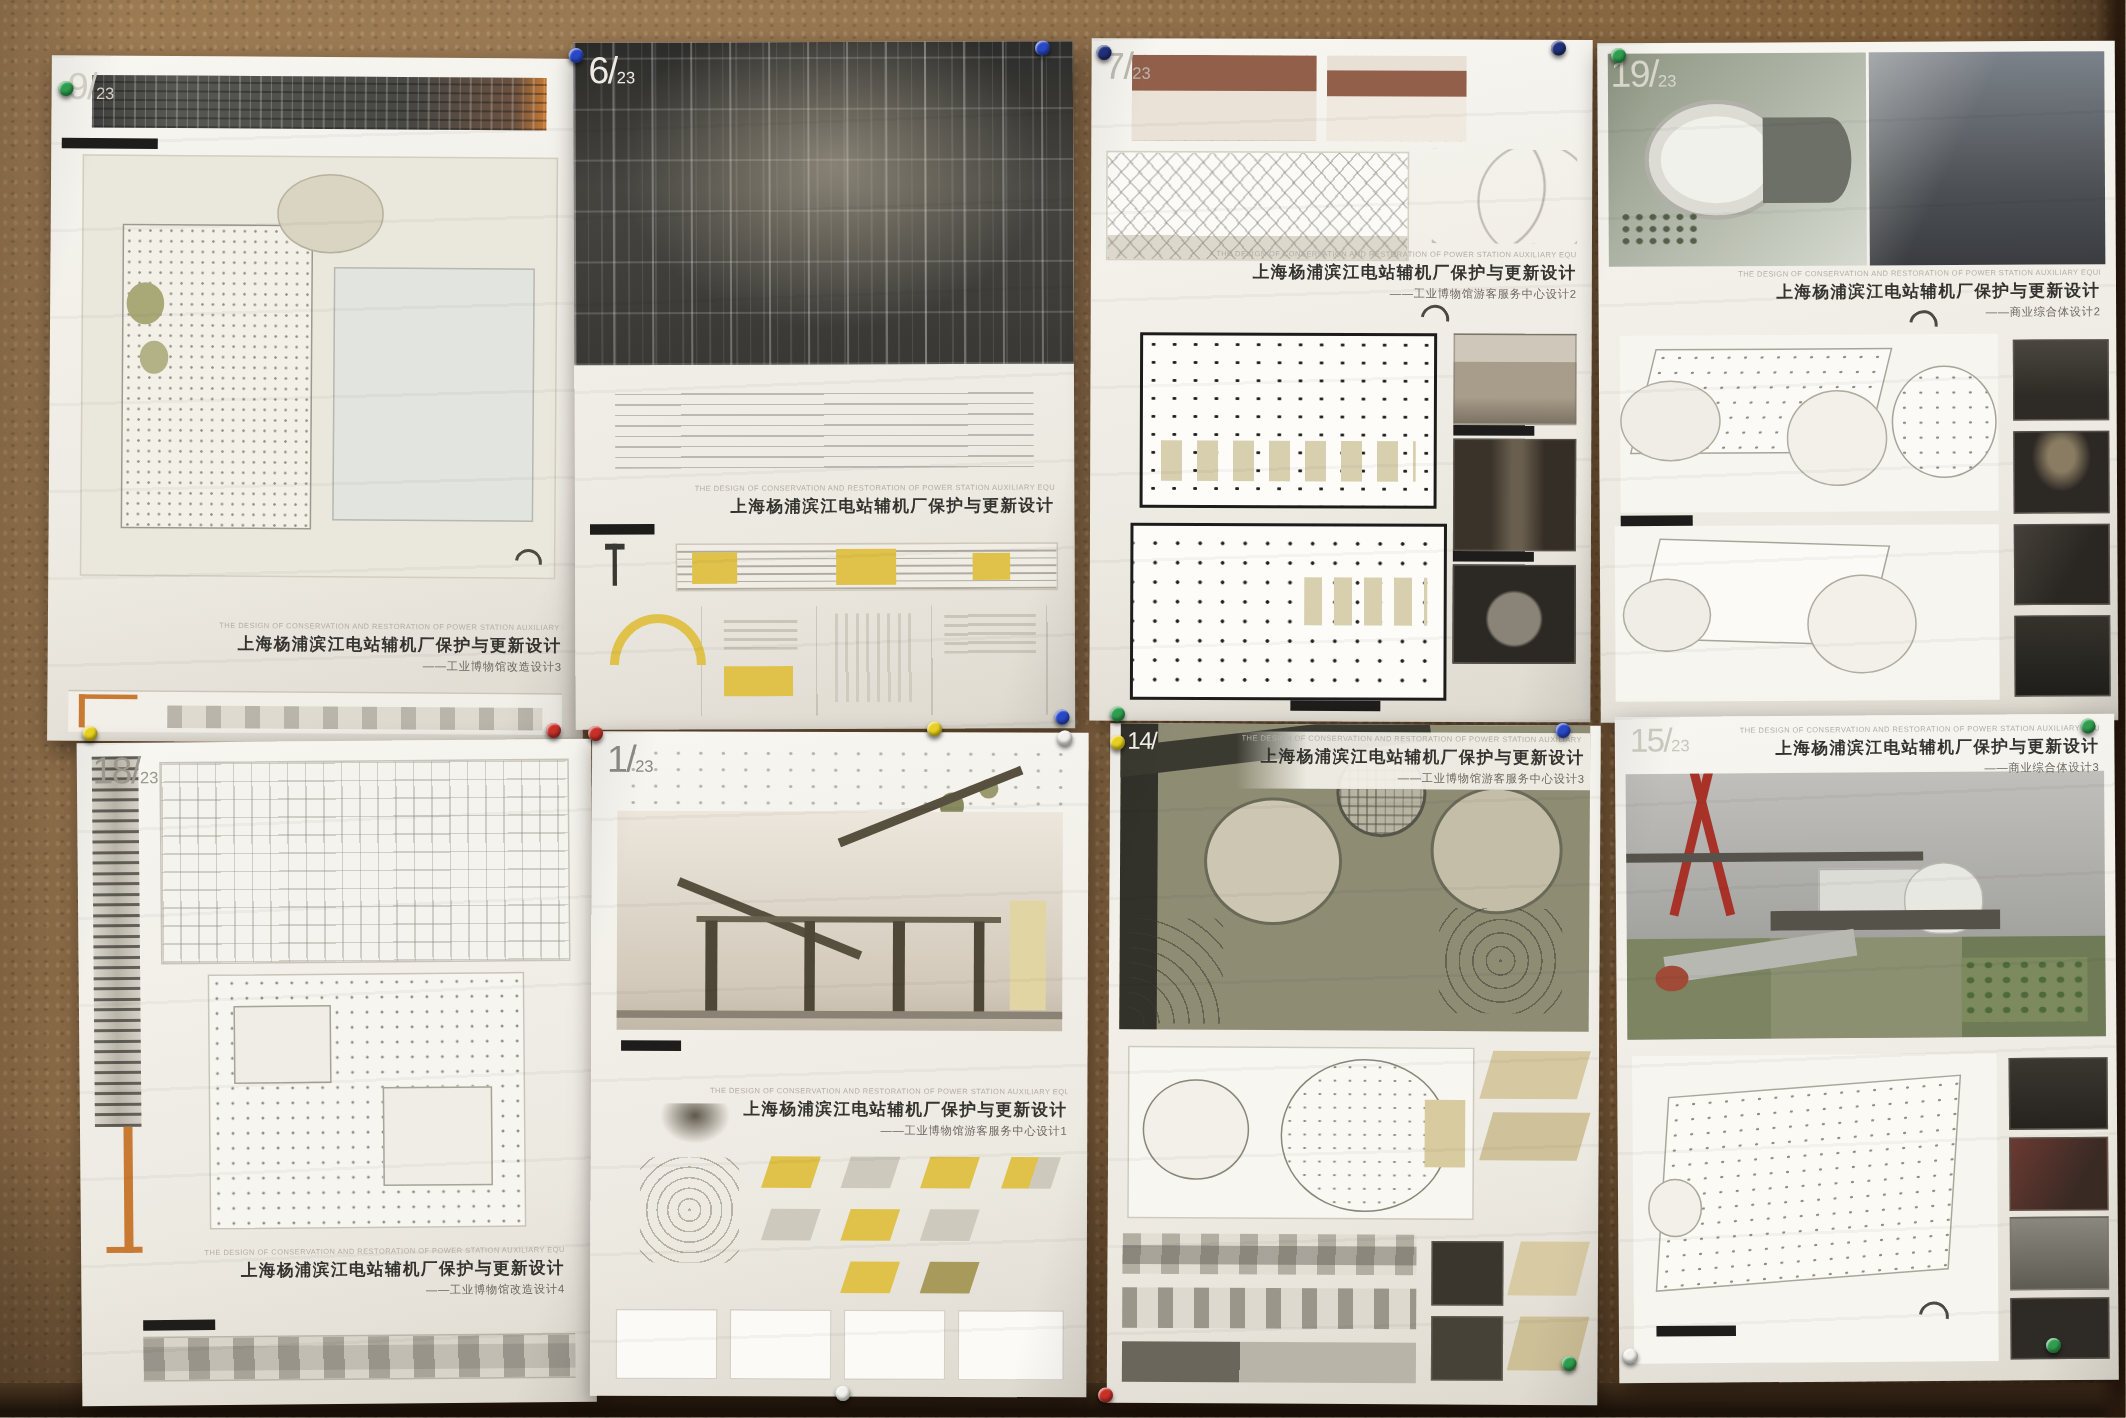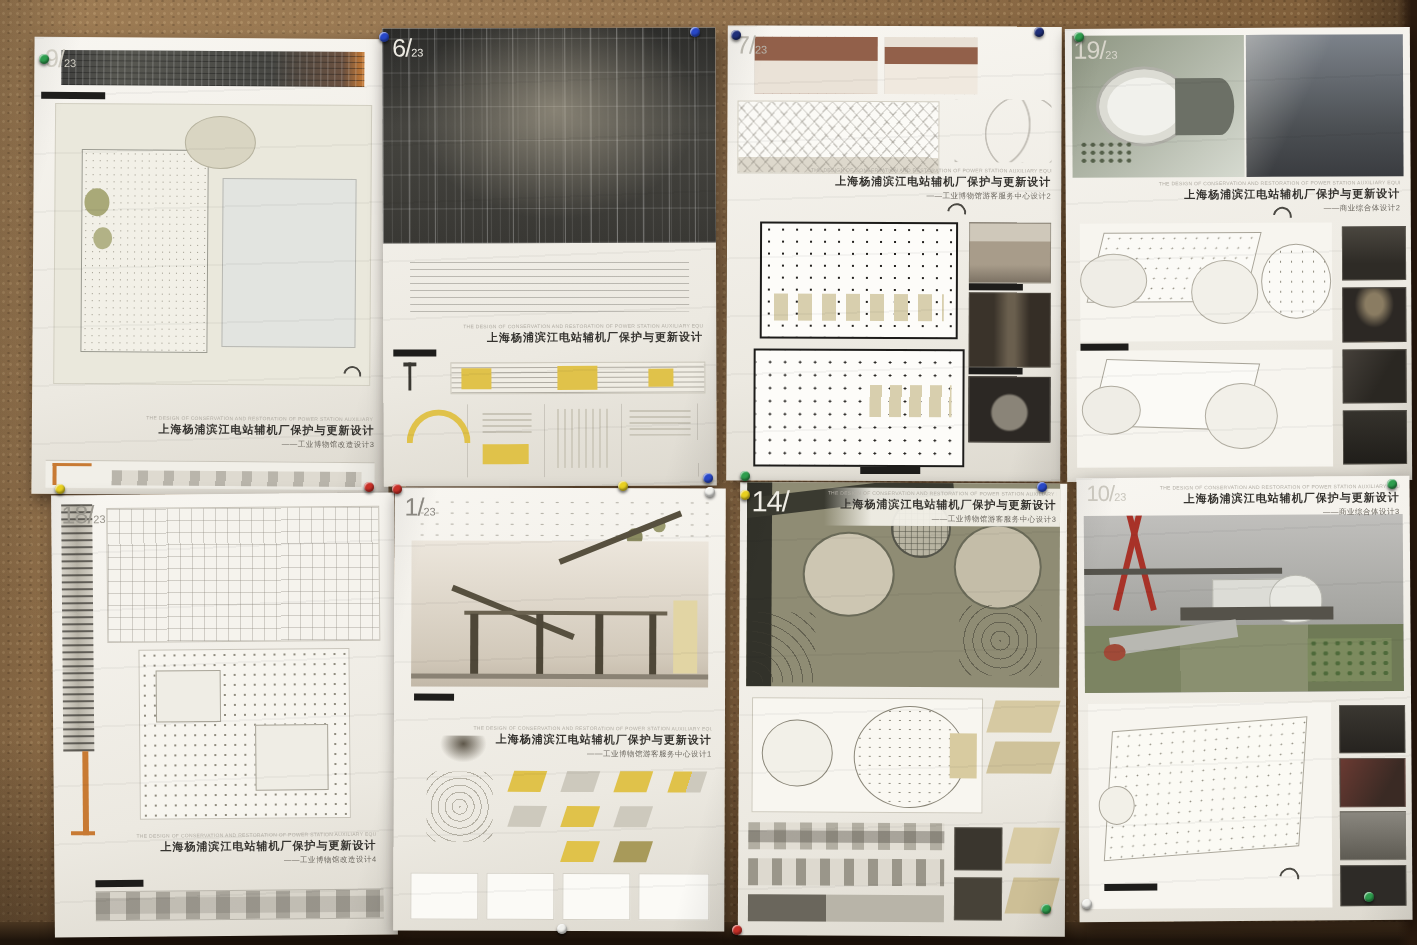--- a/index.html
+++ b/index.html
@@ -216,21 +216,21 @@
 <div class="poster" style="left:739px;top:483px;width:327px;height:453px;transform:rotate(.3deg)">
   <div class="L" style="left:2%;top:0;width:96%;height:45%;background:#8f8c74;overflow:hidden">
     <div class="L" style="left:0;top:0;width:8%;height:100%;background:#32322a"></div>
     <div class="L" style="left:-4%;top:2%;width:70%;height:10%;background:#3a3a30;transform:rotate(-7deg)"></div>
     <div class="L" style="left:18%;top:24%;width:28%;height:40%;border-radius:50%;background:#cdc6b2;border:2px solid #6a6a58"></div>
     <div class="L" style="left:46%;top:8%;width:18%;height:27%;border-radius:50%;background:repeating-linear-gradient(90deg,rgba(80,80,68,.5) 0 1px,transparent 1px 6px),repeating-linear-gradient(0deg,rgba(80,80,68,.5) 0 1px,transparent 1px 6px),#b8b4a2;border:2px solid #55554a"></div>
     <div class="L" style="left:66%;top:20%;width:27%;height:40%;border-radius:50%;background:#c4bda8;border:2px solid #6a6a58"></div>
     <div class="L" style="left:68%;top:60%;width:26%;height:34%;background:repeating-radial-gradient(circle at 50% 50%,rgba(60,58,48,.5) 0 1px,transparent 1px 9px)"></div>
     <div class="L" style="left:2%;top:64%;width:20%;height:34%;background:repeating-radial-gradient(circle at 0 100%,rgba(60,58,48,.5) 0 1px,transparent 1px 10px)"></div>
   </div>
-  <div class="pnum" style="left:3.5%;top:1%;color:#f0eee6;font-size:29px"><span>14/</span><span class="pden"></span></div>
+  <div class="pnum" style="left:3.5%;top:1%;color:#f0eee6;font-size:16px"><span>14/</span><span class="pden"></span></div>
   <div class="tblock" style="right:2%;top:1%;width:70%;background:linear-gradient(90deg,transparent,rgba(244,242,234,.92) 20%);padding:2px 4px">
     <div class="t-en">THE DESIGN OF CONSERVATION AND RESTORATION OF POWER STATION AUXILIARY EQUIPMENT FACTORY IN SHANGHAI NEAR HUANGPU RIVER</div>
     <div class="t-cn">上海杨浦滨江电站辅机厂保护与更新设计</div>
     <div class="t-sub">——工业博物馆游客服务中心设计3</div>
   </div>
   <div class="L" style="left:4%;top:47.5%;width:70%;height:25%;background:#f8f6f0;border:1px solid #cdc9bd">
     <div class="L" style="left:4%;top:18%;width:30%;height:58%;border-radius:50%;border:1px solid #8a8678;background:#f2f0e8"></div>
     <div class="L" style="left:44%;top:6%;width:48%;height:88%;border-radius:50%;border:1px solid #8a8678;background:radial-gradient(#8f8b7e .8px,transparent 1.1px) 0 0/10px 9px,#faf8f2"></div>
     <div class="L" style="left:86%;top:30%;width:12%;height:40%;background:#d8cba0"></div>
   </div>
@@ -239,21 +239,21 @@
   <div class="L" style="left:3%;top:75%;width:60%;height:6%;background:linear-gradient(180deg,transparent 30%,rgba(80,76,68,.4) 30% 75%,transparent 75%),repeating-linear-gradient(90deg,#b2aea2 0 12px,#e2ded4 12px 26px)"></div>
   <div class="L" style="left:3%;top:83%;width:60%;height:6%;background:repeating-linear-gradient(90deg,#9a968a 0 10px,#ddd9cf 10px 24px)"></div>
   <div class="L" style="left:3%;top:91%;width:60%;height:6%;background:linear-gradient(90deg,#6a665c 0 40%,#b8b4a8 40%)"></div>
   <div class="thumb" style="left:66%;top:76%;width:14%;height:9%;background:#3a362e"></div>
   <div class="thumb" style="left:66%;top:87%;width:14%;height:9%;background:#474238"></div>
   <div class="L" style="left:83%;top:76%;width:14%;height:8%;background:#d8cba4;transform:skewX(-14deg)"></div>
   <div class="L" style="left:83%;top:87%;width:14%;height:8%;background:#cdbf96;transform:skewX(-14deg)"></div>
 </div>
 
 <div class="poster" style="left:1078px;top:477px;width:333px;height:444px;transform:rotate(-.4deg)">
-  <div class="pnum" style="left:3%;top:1.2%;color:#c9c6bd;font-size:22px"><span>10/</span><span class="pden">23</span></div>
+  <div class="pnum" style="left:3%;top:1.2%;color:#c9c6bd;font-size:22px"><span>15/</span><span class="pden">23</span></div>
   <div class="tblock" style="right:3%;top:1.5%;width:72%">
     <div class="t-en">THE DESIGN OF CONSERVATION AND RESTORATION OF POWER STATION AUXILIARY EQUIPMENT FACTORY IN SHANGHAI NEAR HUANGPU RIVER</div>
     <div class="t-cn">上海杨浦滨江电站辅机厂保护与更新设计</div>
     <div class="t-sub">——商业综合体设计3</div>
   </div>
   <div class="L" style="left:2%;top:8.5%;width:96%;height:40%;background:linear-gradient(180deg,#c0bfbc,#a6a6a2 55%,#8c8c88);overflow:hidden">
     <div class="L" style="left:13%;top:-4%;width:2%;height:58%;background:var(--c-bridge_red,#a83228);transform:rotate(14deg)"></div>
     <div class="L" style="left:17%;top:-4%;width:2%;height:58%;background:var(--c-bridge_red,#a83228);transform:rotate(-14deg)"></div>
     <div class="L" style="left:0;top:30%;width:62%;height:3.5%;background:#55534c"></div>
     <div class="L" style="left:40%;top:36%;width:22%;height:16%;background:#dcdcd6;border:1px solid #b0b0a8"></div>

